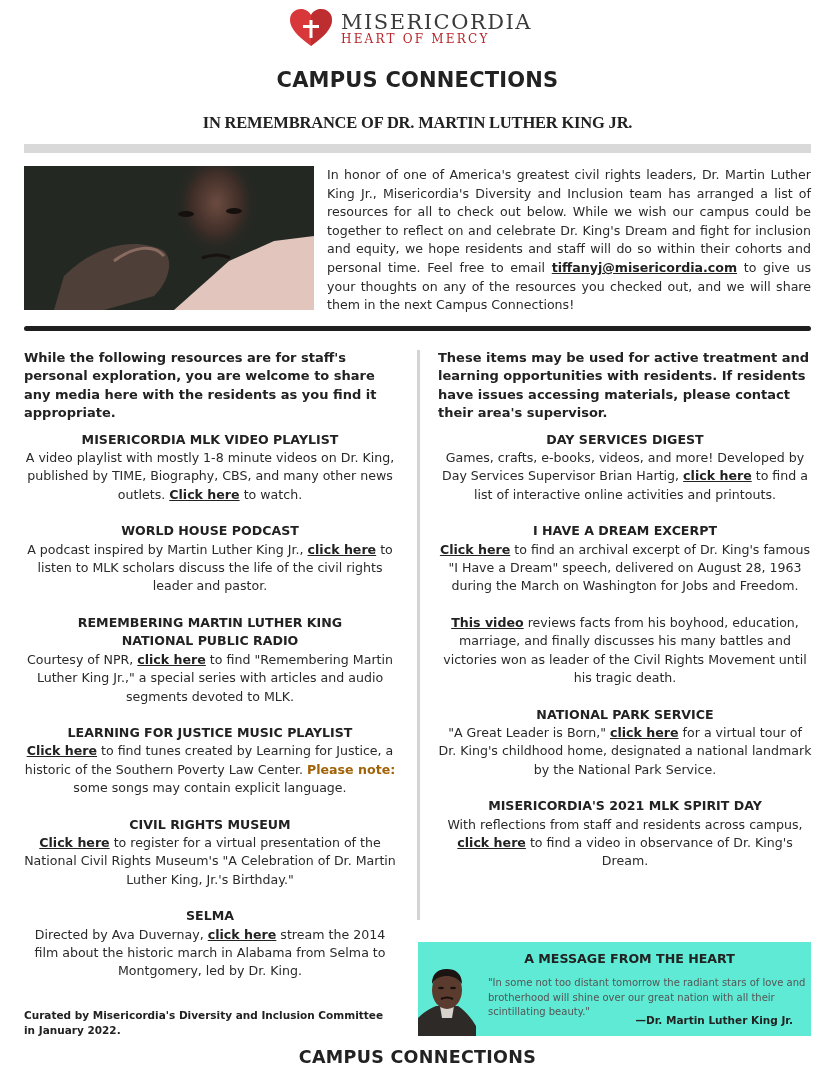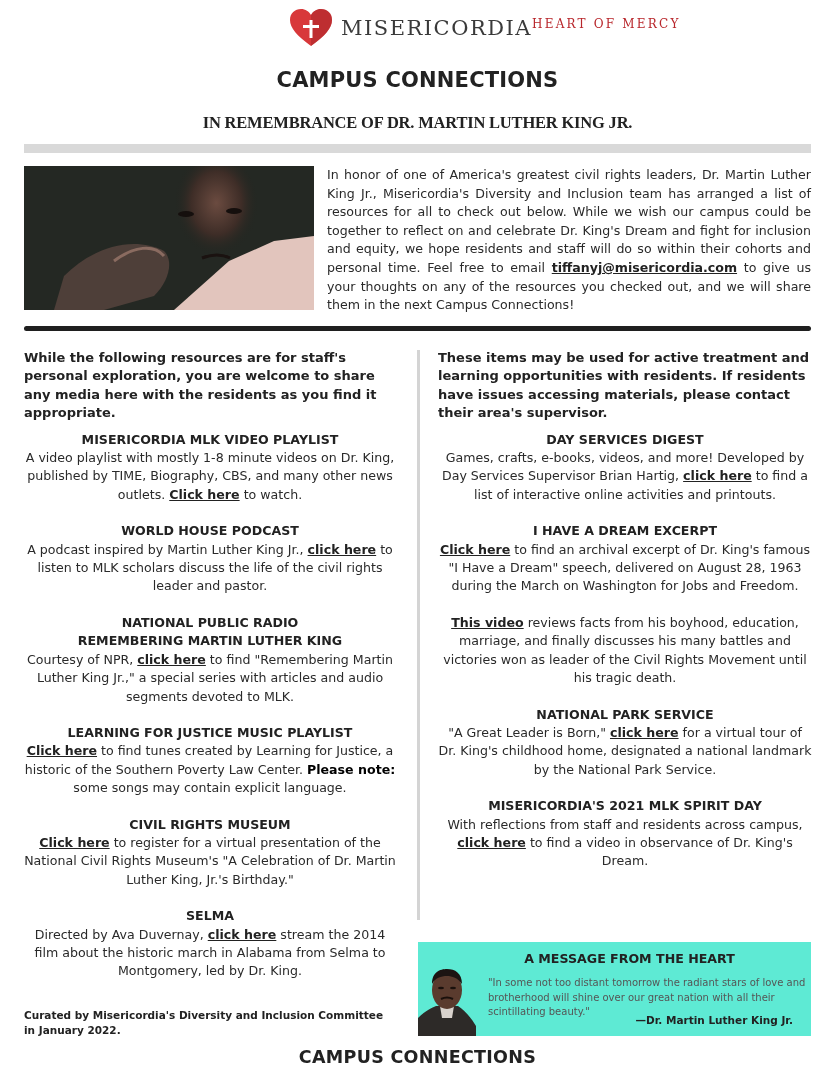--- a/index.html
+++ b/index.html
@@ -1,21 +1,21 @@
 <!DOCTYPE html>
 <html><head>
 <meta charset="utf-8">
 <style>
   * { box-sizing: border-box; margin: 0; padding: 0; }
   html, body { width: 835px; height: 1080px; background: #ffffff; overflow: hidden; }
   body { position: relative; font-family: "DejaVu Sans", sans-serif; color: #222; }
 
   .logo { position: absolute; left: 289px; top: 8px; height: 40px; display: flex; align-items: center; }
   .logo-heart { width: 44px; height: 40px; margin-right: 8px; }
-  .logo-text { display: flex; flex-direction: row; font-family: "DejaVu Serif", serif; line-height: 1; }
+  .logo-text { display: flex; flex-direction: column; font-family: "DejaVu Serif", serif; line-height: 1; }
   .logo-name { font-size: 21px; letter-spacing: 1.5px; color: #3a3a3a; }
   .logo-tag { font-size: 12px; letter-spacing: 2.2px; color: #b8262b; margin-top: 0; }
 
   .title-main { position: absolute; left: 0; width: 835px; top: 68px; text-align: center;
     font-family: "DejaVu Sans", sans-serif; font-weight: bold; font-size: 21px; color: #222; letter-spacing: 0.2px; }
   .title-sub { position: absolute; left: 0; width: 835px; top: 113px; text-align: center;
     font-family: Liberation Serif, serif; font-weight: bold; font-size: 16.5px; color: #222; letter-spacing: -0.2px; }
   .gray-bar { position: absolute; left: 24px; width: 787px; top: 144px; height: 9px; background: #d9d9d9; }
 
   .hero-photo { position: absolute; left: 24px; top: 166px; width: 290px; height: 144px; overflow: hidden;
@@ -29,21 +29,21 @@
   .black-rule { position: absolute; left: 24px; width: 787px; top: 326px; height: 5px; background: #1f1f1f; border-radius: 3px; }
   .col-divider { position: absolute; left: 417px; top: 350px; width: 3px; height: 570px; background: #d4d4d4; }
 
   .col { position: absolute; font-size: 12.6px; line-height: 18.4px; color: #2a2a2a; }
   .col-left { left: 24px; top: 349px; width: 372px; }
   .col-right { left: 438px; top: 349px; width: 374px; }
   .col-intro { font-weight: bold; font-size: 13px; line-height: 18.4px; color: #222; margin-bottom: 8px; }
   .item { text-align: center; margin-bottom: 18px; }
   .item-title { font-weight: bold; color: #222; }
   .item-body a, .link { font-weight: bold; text-decoration: underline; color: #222; }
-  .item-body b { color: #000000; }
+  .item-body b { color: #a16207; }
 
   .curated { position: absolute; left: 24px; top: 1008px; width: 370px; font-size: 10.5px; line-height: 15px; font-weight: bold; color: #222; }
 
   .msg-box { position: absolute; left: 418px; top: 942px; width: 393px; height: 94px; background: #5eead4; }
   .msg-photo { position: absolute; left: 0; top: 24px; width: 58px; height: 70px; }
   .msg-title { position: absolute; left: 0; width: 393px; top: 9px; text-align: center; font-weight: bold; font-size: 12.6px; color: #222; padding-left: 30px; }
   .msg-quote { position: absolute; left: 70px; top: 34px; width: 318px; font-size: 10px; line-height: 14.5px; color: #555; }
   .msg-author { position: absolute; right: 18px; top: 72px; font-size: 10.5px; font-weight: bold; color: #222; }
 
   .footer-title { position: absolute; left: 0; width: 835px; top: 1047px; text-align: center;
@@ -101,22 +101,22 @@
     <div class="item-title">MISERICORDIA MLK VIDEO PLAYLIST</div>
     <div class="item-body"><span>A video playlist with mostly 1-8 minute videos on Dr. King, published by TIME, Biography, CBS, and many other news outlets. </span><a>Click here</a><span> to watch.</span></div>
   </div>
 
   <div class="item">
     <div class="item-title">WORLD HOUSE PODCAST</div>
     <div class="item-body"><span>A podcast inspired by Martin Luther King Jr., </span><a>click here</a><span> to listen to MLK scholars discuss the life of the civil rights leader and pastor.</span></div>
   </div>
 
   <div class="item">
+    <div class="item-title">REMEMBERING MARTIN LUTHER KING</div>
     <div class="item-title">NATIONAL PUBLIC RADIO</div>
-    <div class="item-title">REMEMBERING MARTIN LUTHER KING</div>
     <div class="item-body"><span>Courtesy of NPR, </span><a>click here</a><span> to find "Remembering Martin Luther King Jr.," a special series with articles and audio segments devoted to MLK.</span></div>
   </div>
 
   <div class="item">
     <div class="item-title">LEARNING FOR JUSTICE MUSIC PLAYLIST</div>
     <div class="item-body"><a>Click here</a><span> to find tunes created by Learning for Justice, a historic of the Southern Poverty Law Center. </span><b>Please note:</b><span> some songs may contain explicit language.</span></div>
   </div>
 
   <div class="item">
     <div class="item-title">CIVIL RIGHTS MUSEUM</div>

